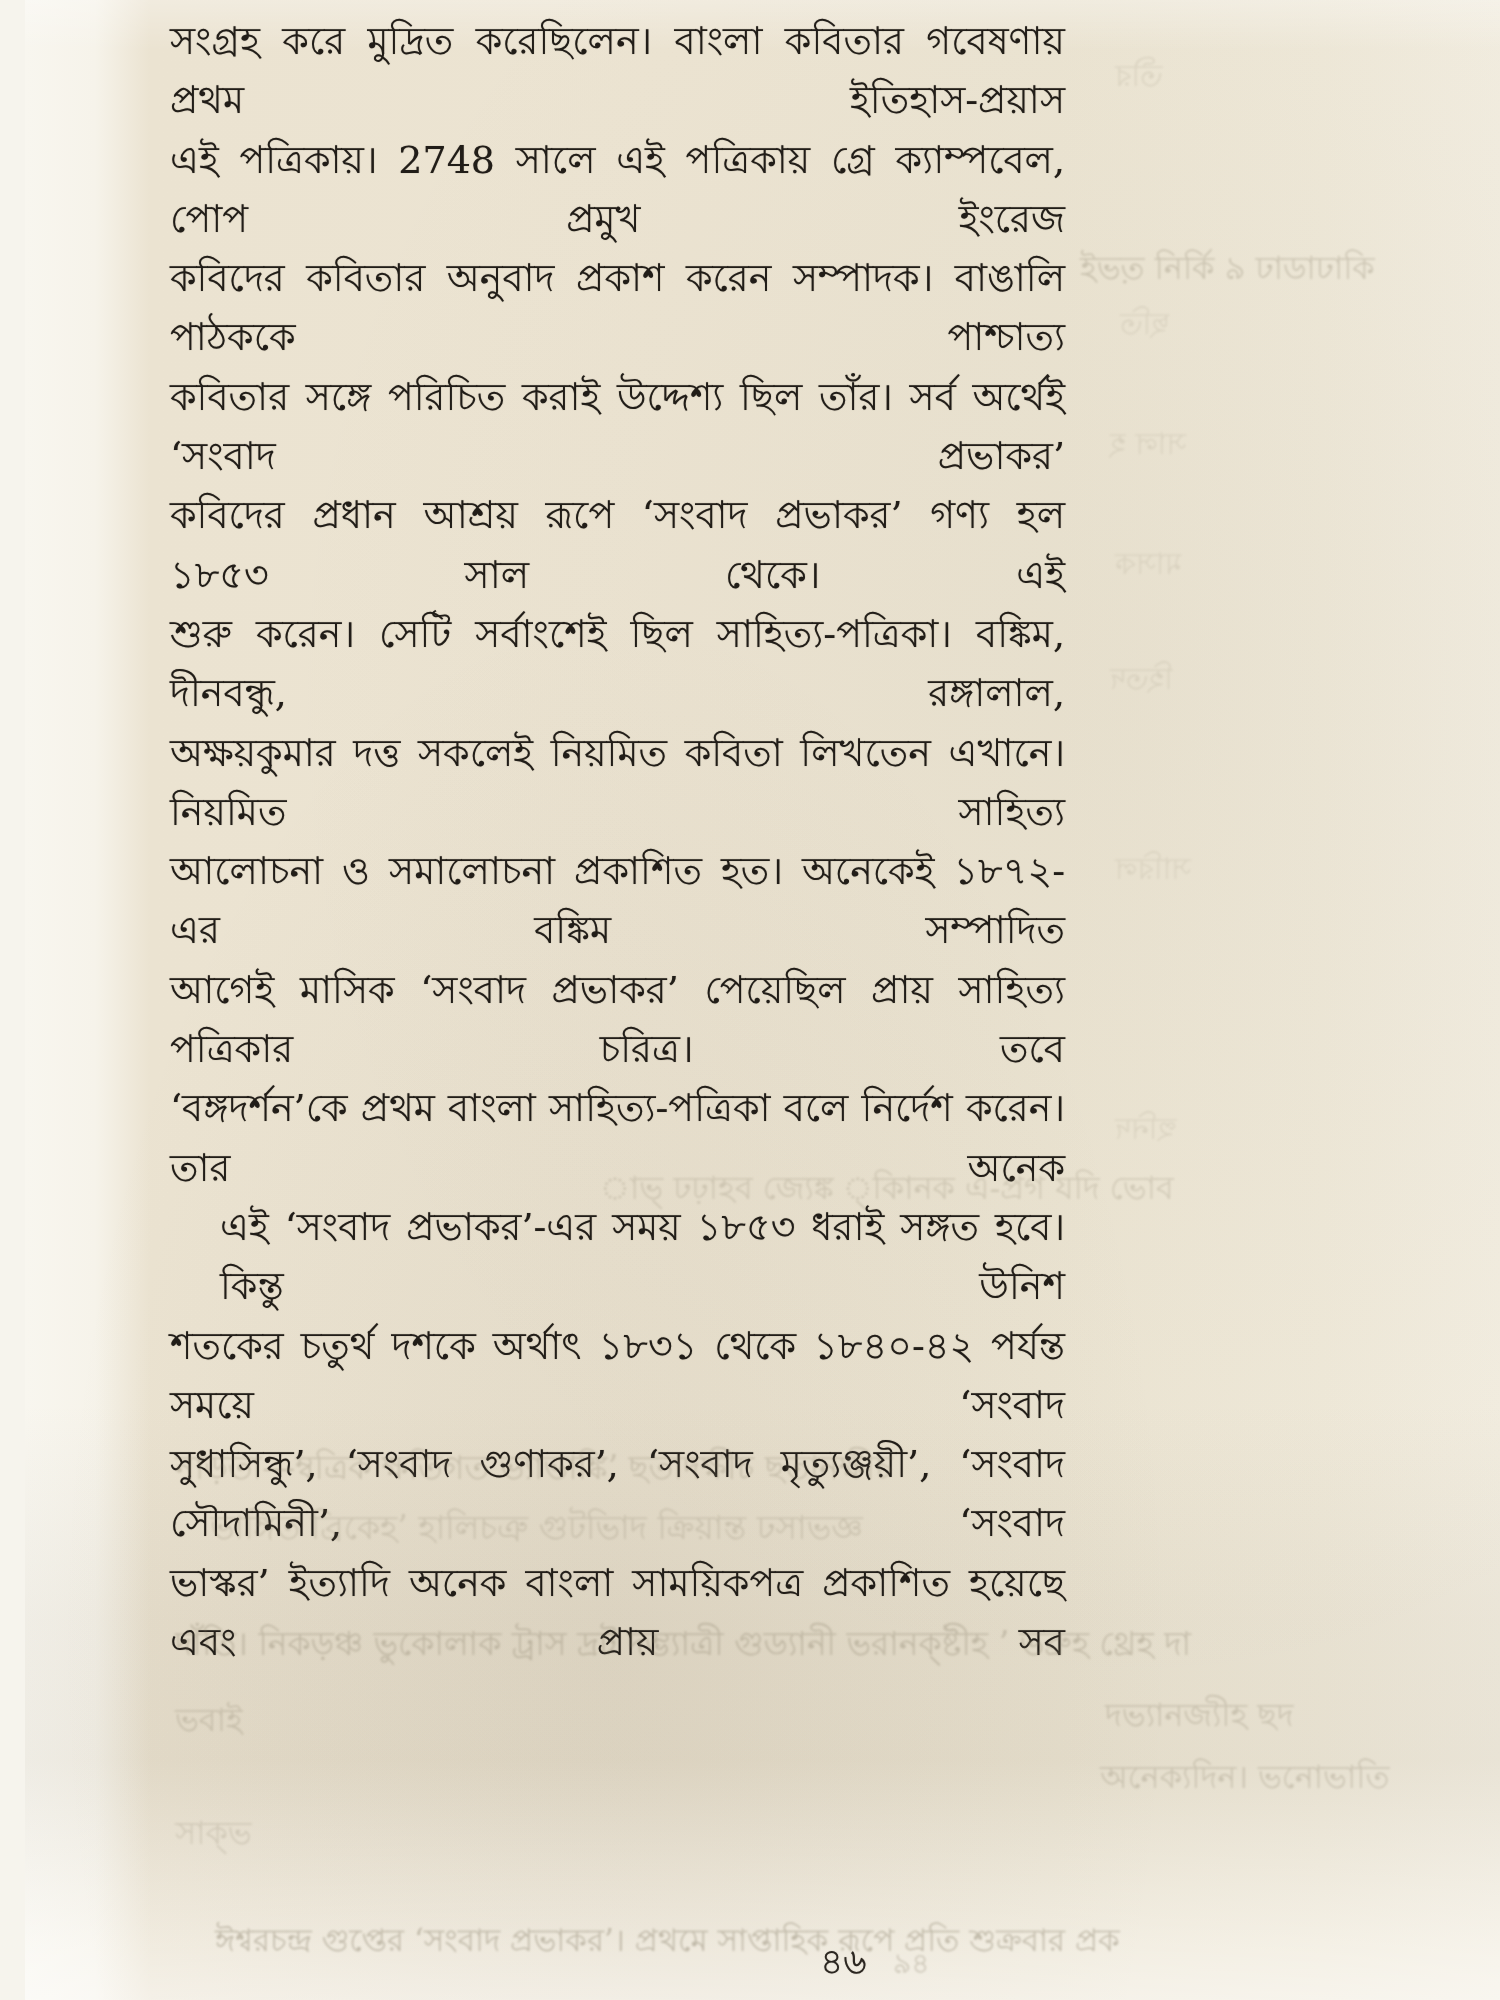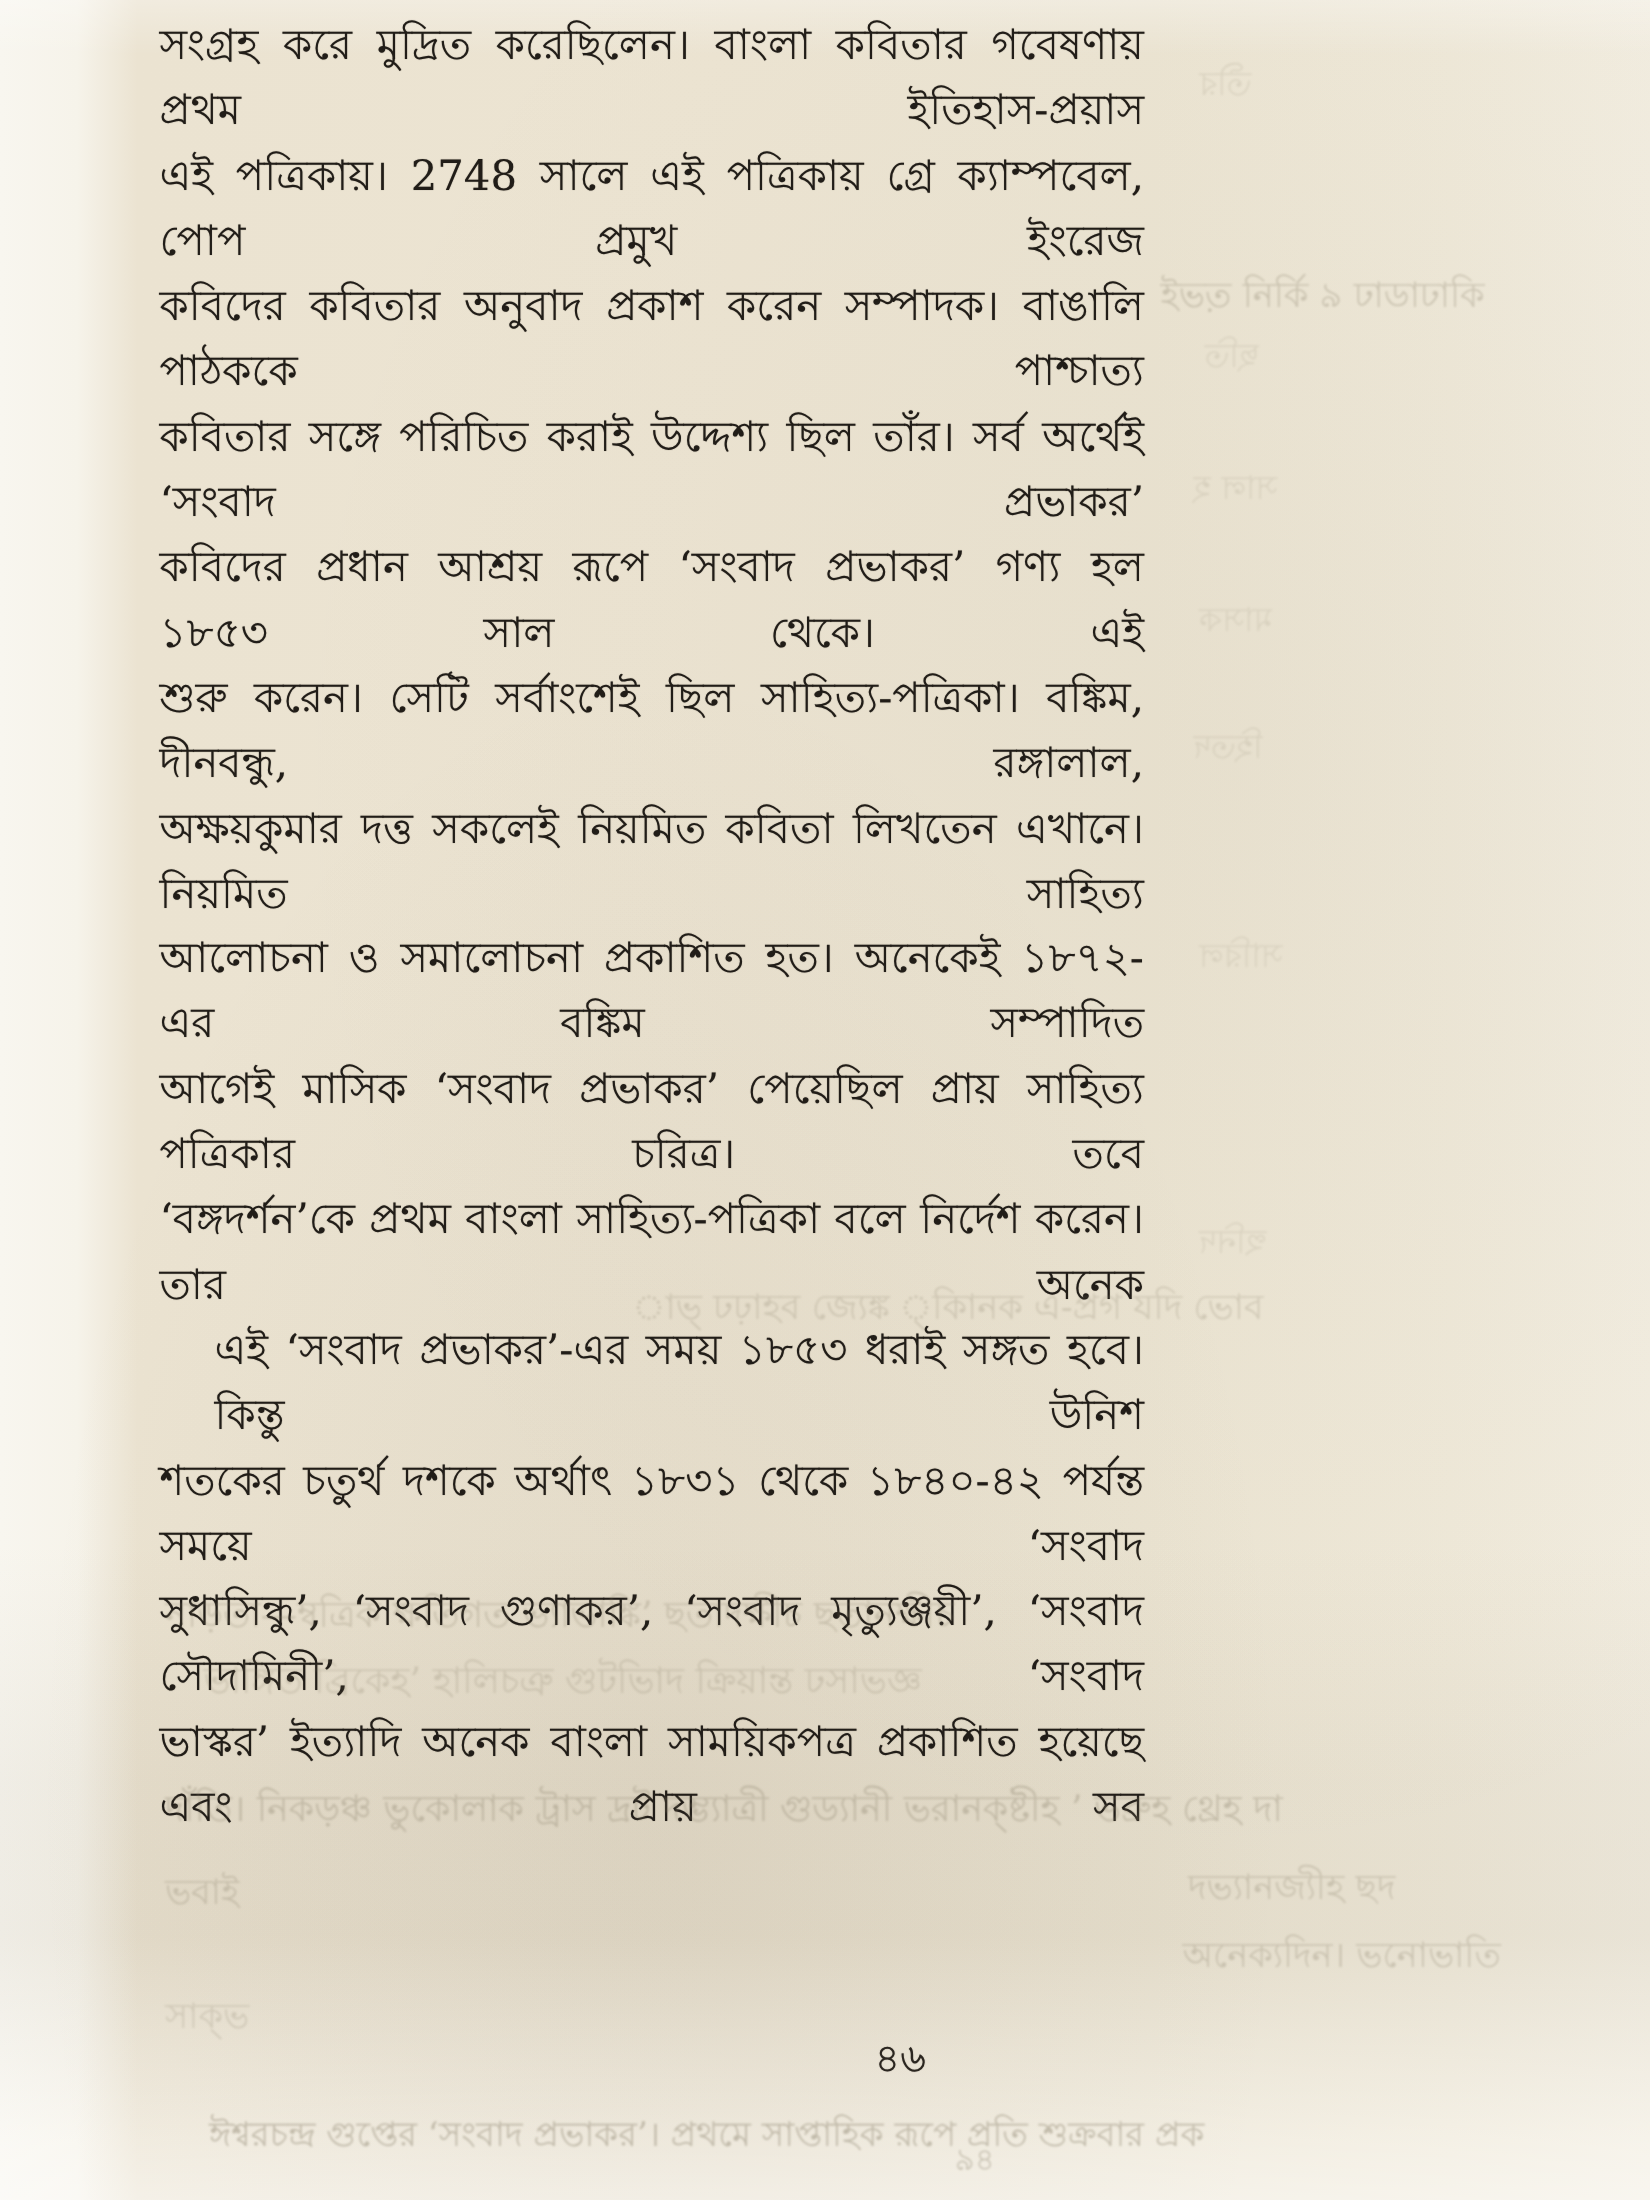--- a/index.html
+++ b/index.html
@@ -11,36 +11,37 @@
   .page{
     position:absolute;inset:0;
     background-image:
       linear-gradient(180deg, rgba(255,255,255,.30) 0%, rgba(255,255,255,0) 2.5%,
         rgba(0,0,0,0) 70%, rgba(88,74,52,.05) 81%, rgba(88,74,52,.06) 88%,
         rgba(255,255,255,.35) 97.5%, rgba(255,255,255,.5) 100%),
       radial-gradient(ellipse at 75% 35%, rgba(120,105,80,.05), transparent 55%),
       radial-gradient(ellipse at 40% 82%, rgba(100,88,62,.07), transparent 45%),
       linear-gradient(90deg, #f8f6ef 0px, #f6f3ea 70px, #ebe3d1 125px,
         #ece4d2 45%, #ece5d3 70%, #efe9d9 88%, #f2edE0 100%);
+    margin-left: 25px;
   }
   .textblock{
     position:absolute;left:145px;top:12px;width:895px;
     font-size:38px;line-height:59.3px;color:#211d18;
     text-shadow:0 0 1px rgba(35,28,20,.45);
   }
   .line{white-space:normal;}
   .line.j{text-align:justify;text-align-last:justify;}
   .ghost{
     position:absolute;white-space:nowrap;pointer-events:none;
     color:#857c66;filter:blur(1.1px);
     font-size:33px;
   }
   .ghost.flip{transform:scaleX(-1);}
   .pagenum{
-    position:absolute;left:795px;top:1844px;
+    position:absolute;left:795px;top:1934px;
     font-size:36px;color:#2b2620;text-shadow:0 0 1px rgba(35,28,20,.4);
   }
 </style>
 </head>
 <body>
 
 <div class="page">
   <div class="textblock">
       <div class="line j">সংগ্রহ করে মুদ্রিত করেছিলেন। বাংলা কবিতার গবেষণায় প্রথম ইতিহাস-প্রয়াস</div>
       <div class="line j">এই পত্রিকায়। 2748 সালে এই পত্রিকায় গ্রে ক্যাম্পবেল, পোপ প্রমুখ ইংরেজ</div>

